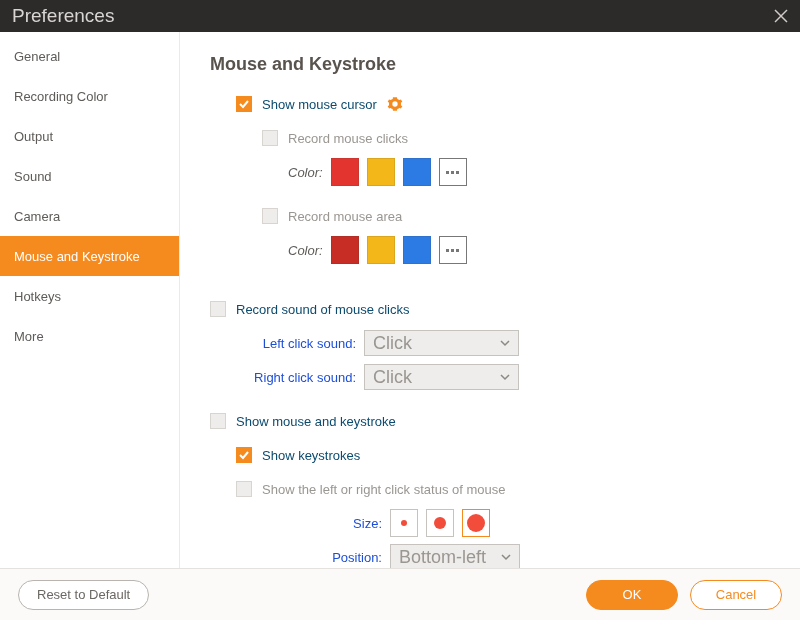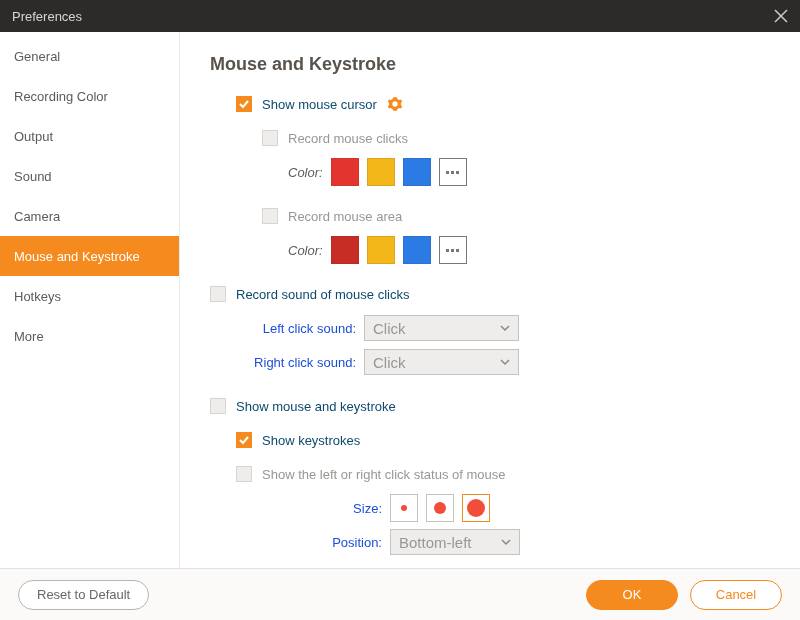--- a/index.html
+++ b/index.html
@@ -8,21 +8,21 @@
     width: 800px; height: 620px;
     background: #f6f6f6;
     display: flex; flex-direction: column;
     position: relative;
     overflow: hidden;
   }
   
   .titlebar {
     height: 32px; background: #2d2b2a; color: #d8d5d3;
     display: flex; align-items: center; padding: 0 12px;
-    font-size: 13px;
+    font-size: 19px;
   }
   .titlebar .spacer { flex: 1; }
   .titlebar .close-icon { width: 14px; height: 14px; cursor: pointer; stroke: #cfcbc9; }
   
   .body {
     flex: 1; display: flex; min-height: 0; background: #ffffff;
   }
   .sidebar {
     width: 180px; border-right: 1px solid #eceae8;
     display: flex; flex-direction: column; padding-top: 4px;
@@ -81,21 +81,21 @@
   .sw.more {
     background: #ffffff; border: 1px solid #777;
     display: flex; align-items: center; justify-content: center;
   }
   .sw.more .dots { display: flex; gap: 2px; }
   .sw.more .dots span { width: 3px; height: 3px; background: #777; }
 
   .select {
     width: 155px; height: 26px; border: 1px solid #c6c2be;
     background: #efedeb; display: flex; align-items: center;
-    padding: 0 8px; font-size: 15px; color: #9a9692; cursor: pointer;
+    padding: 0 8px; font-size: 18px; color: #9a9692; cursor: pointer;
     justify-content: space-between;
   }
   .select .chev { width: 10px; height: 10px; }
   .select .chev polyline { stroke: #8c8884; stroke-width: 1.5; fill: none; }
 
   .size-opts { display: flex; gap: 8px; }
   .size-box {
     width: 28px; height: 28px; border: 1px solid #c6c2be; background: #fff;
     display: flex; align-items: center; justify-content: center; cursor: pointer;
   }
@@ -208,21 +208,21 @@
           <div class="sw more">
               <div class="dots">
                 <span></span>
                 <span></span>
                 <span></span>
               </div>
             </div>
         </div>
       </div>
 
-      <div class="row" style="margin-top:14px;">
+      <div class="row" style="margin-top:29px;">
         <span class="cb dim"></span>
         <span class="lbl">Record sound of mouse clicks</span>
       </div>
       <div class="row indent1">
         <span class="key-col">Left click sound:</span>
         <div class="select">
           <span>Click</span>
           <svg class="chev" viewBox="0 0 10 10">
               <polyline points="1,3 5,7 9,3"></polyline>
             </svg>

